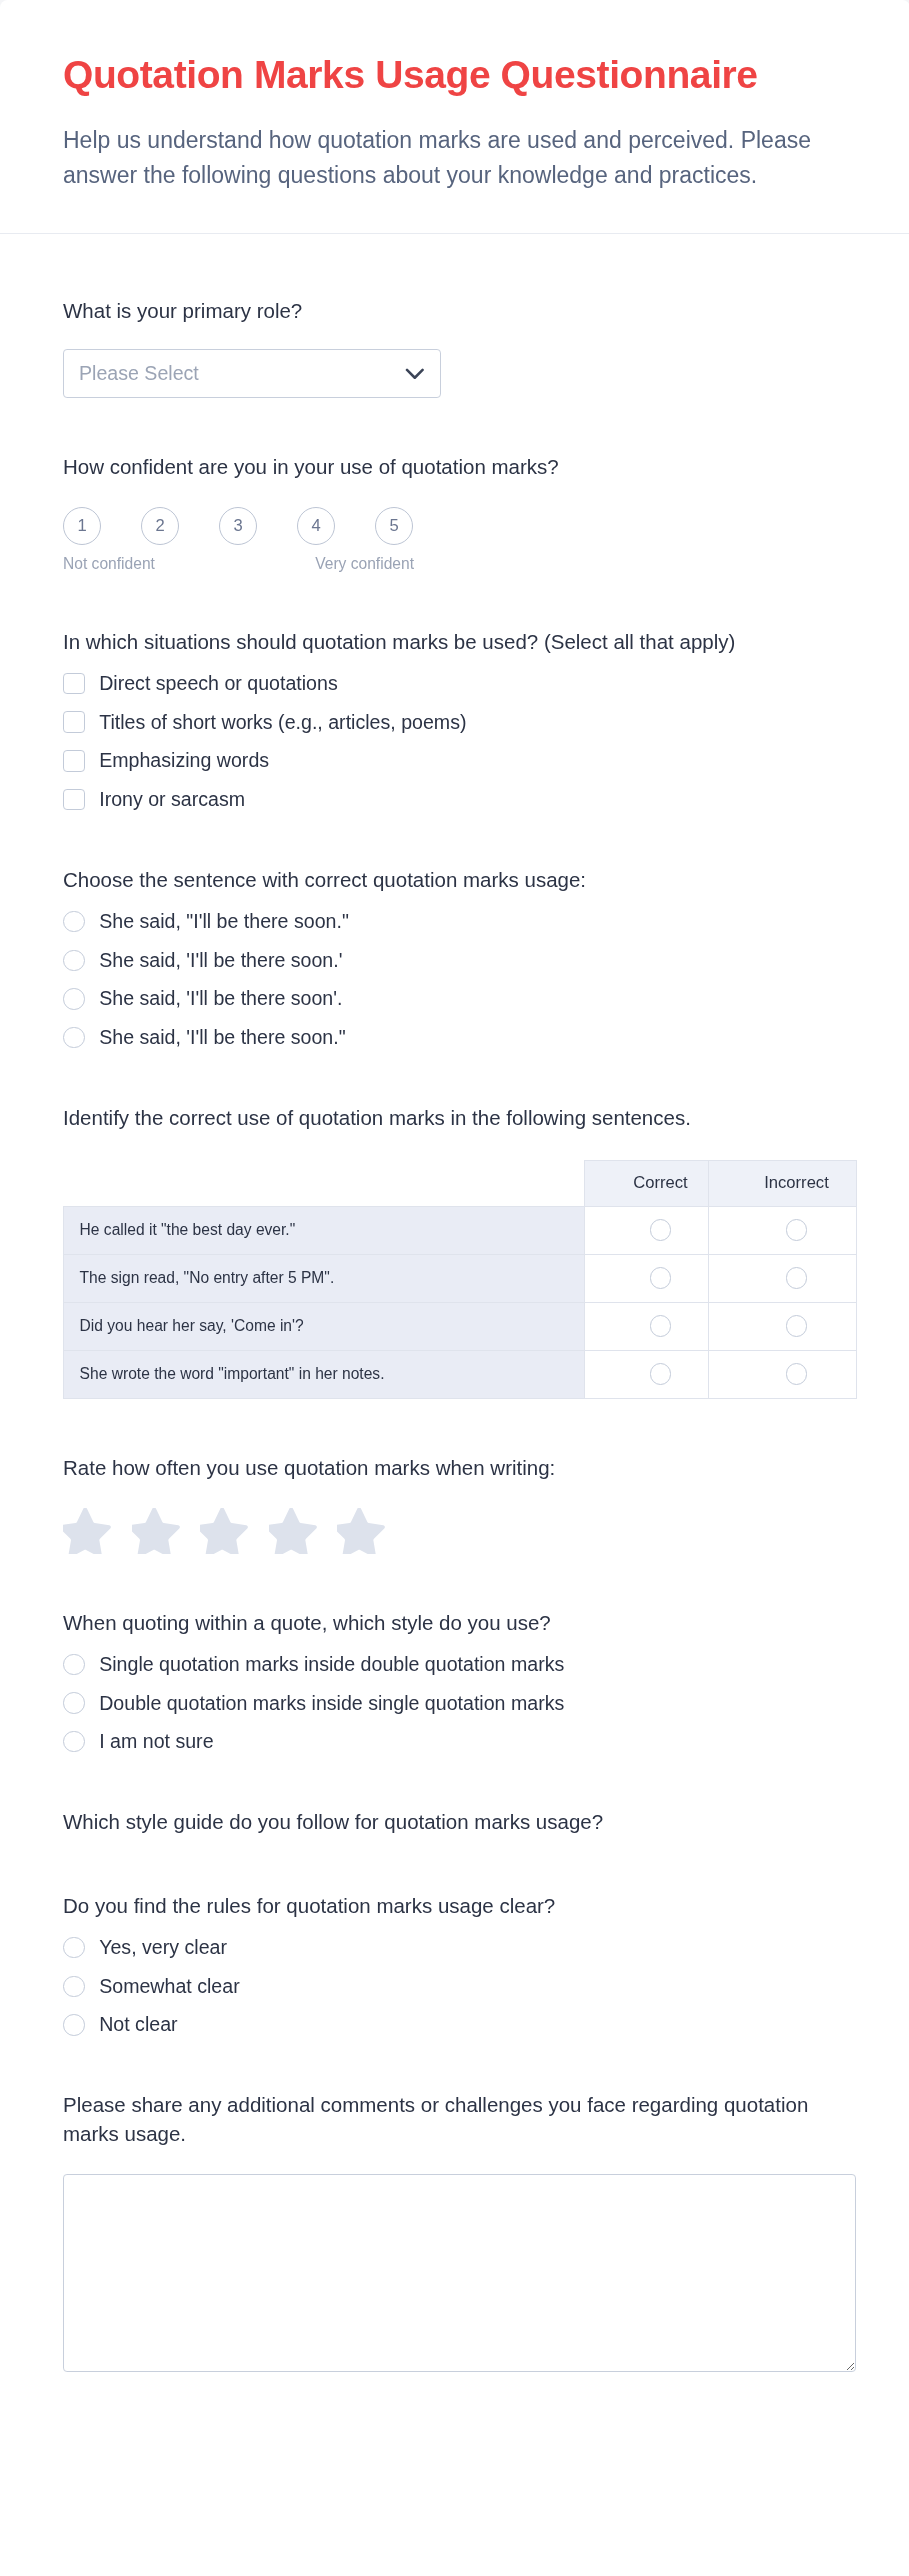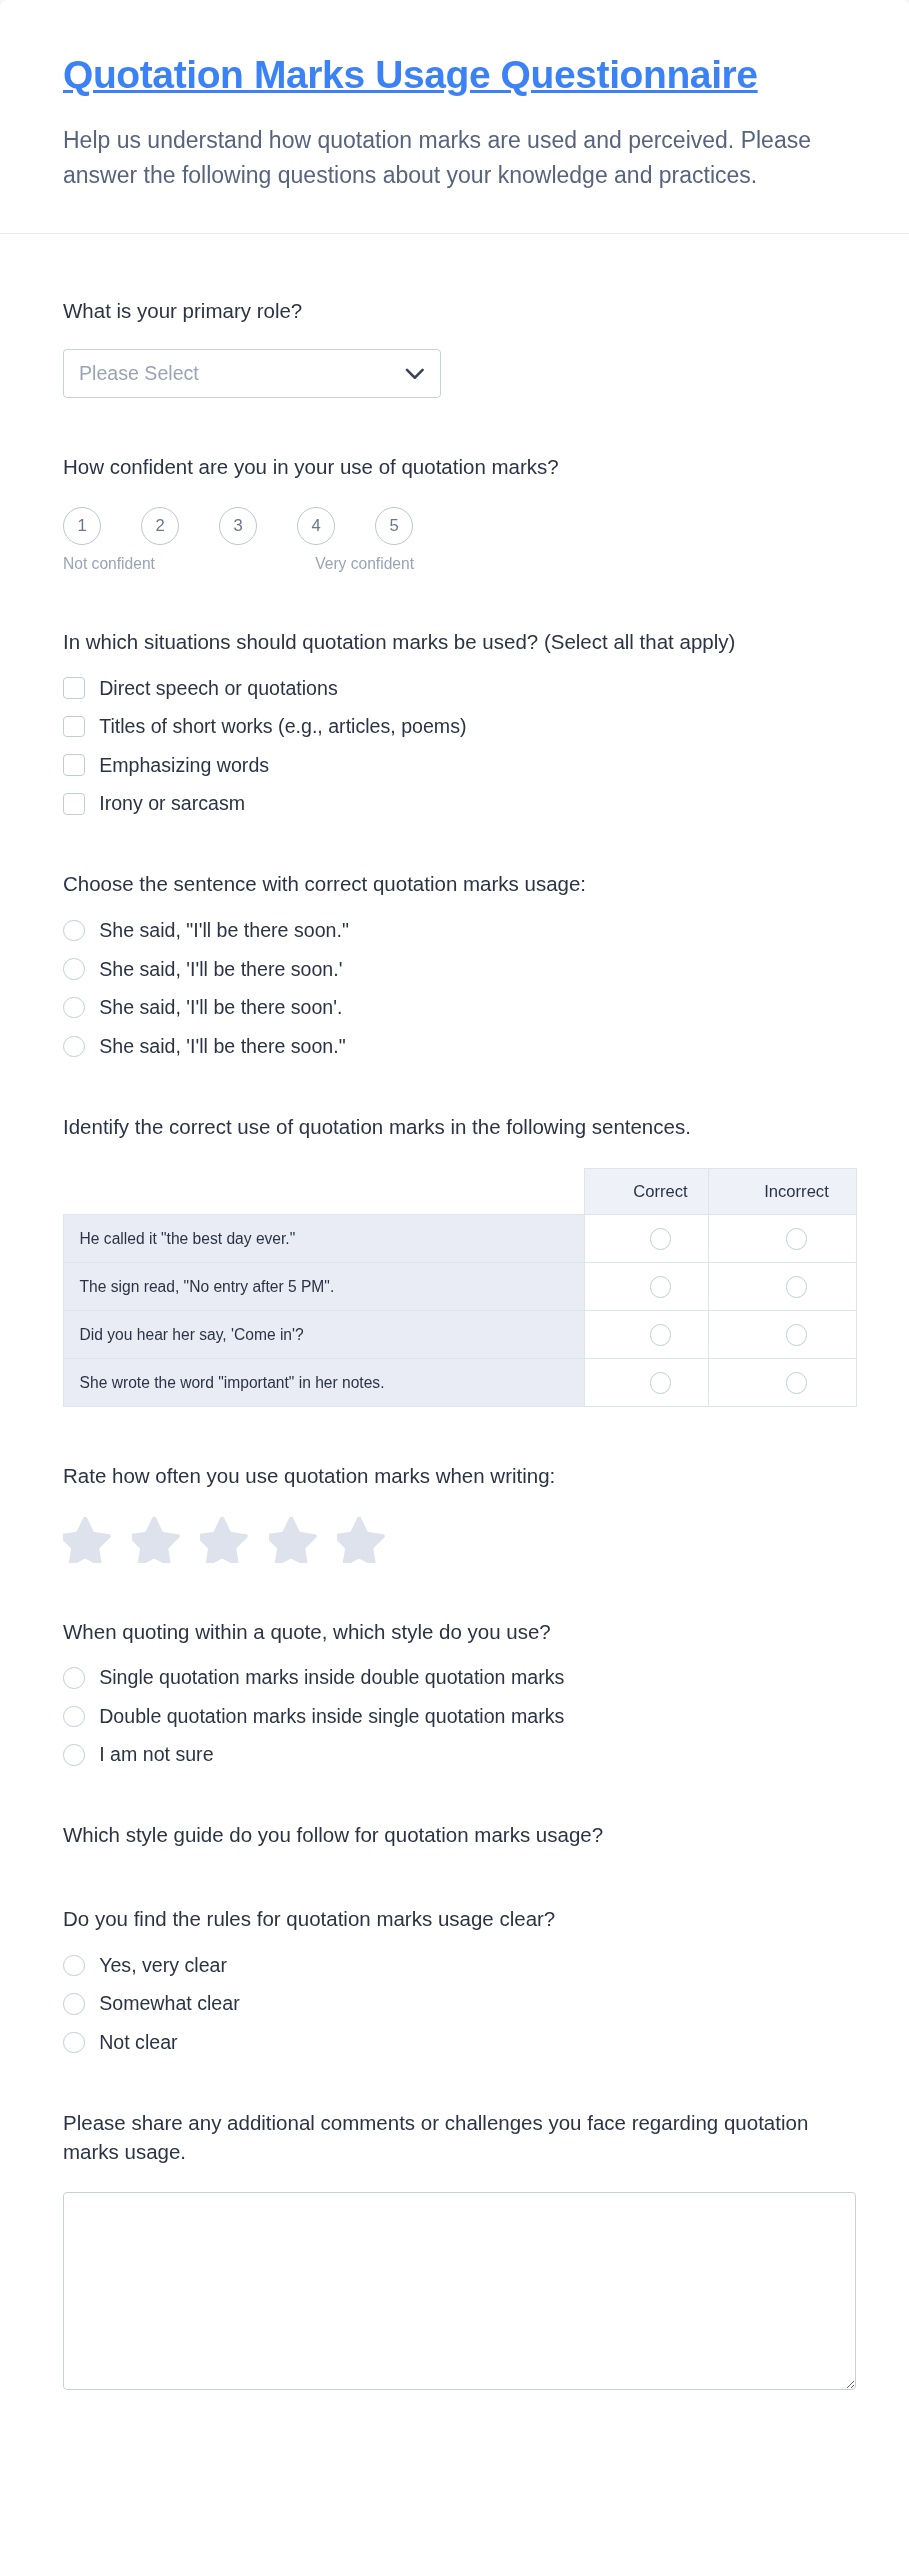--- a/index.html
+++ b/index.html
@@ -5,21 +5,21 @@
   * { box-sizing: border-box; margin: 0; padding: 0; }
   html, body { background: #f4f5f7; }
   body { font-family: "Liberation Sans", sans-serif; }
   .page {
     width: 910px; min-height: 2576px; margin: 0 auto;
     background: #ffffff; border-radius: 7.8px 7.8px 0 0;
     display: flex; flex-direction: column;
   }
   
   .form-header { padding: 53px 63px 41px 63px; border-bottom: 1px solid #e8ebf1; }
-  .form-title { font-size: 39px; font-weight: bold; color: #3b82f6; letter-spacing: -0.4px; text-decoration: underline; }
+  .form-title { font-size: 39px; font-weight: bold; color: #ef4444; letter-spacing: -0.4px; }
   .form-subtitle { margin-top: 26px; font-size: 23px; line-height: 1.5; color: #57647e; max-width: 782px; }
 
   
   .form-body { padding: 7.8px 54px 0 63px; flex: 1; }
   .question { margin-top: 55px; }
   .q-label { font-size: 20.5px; font-weight: 500; color: #2c3345; line-height: 1.4; max-width: 782px; }
 
   
   .select {
     margin-top: 23.5px; width: 378px; height: 49px;
@@ -35,21 +35,21 @@
   .scale-circle {
     width: 38px; height: 38px; border-radius: 50%;
     border: 1px solid #bdc5d4; background: #fff;
     display: flex; align-items: center; justify-content: center;
     font-size: 16.6px; color: #6b7690; cursor: pointer;
   }
   .scale-labels { width: 351px; display: flex; justify-content: space-between; margin-top: 9.8px; gap: 10px; }
   .scale-sublabel { font-size: 15.6px; color: #9aa3b5; }
 
   
-  .options { margin-top: 20px; text-align: center; }
+  .options { margin-top: 7px; text-align: center; }
   .option-row { display: flex; align-items: center; margin-top: 15.6px; cursor: pointer; }
   .checkbox {
     width: 21.5px; height: 21.5px; flex: none;
     border: 1px solid #c3cbd9; border-radius: 3.9px; background: #fff; cursor: pointer;
   }
   .radio {
     width: 21.5px; height: 21.5px; flex: none;
     border: 1px solid #c3cbd9; border-radius: 50%; background: #fff; cursor: pointer;
   }
   .option-label { margin-left: 14.7px; font-size: 19.6px; color: #2c3345; }

